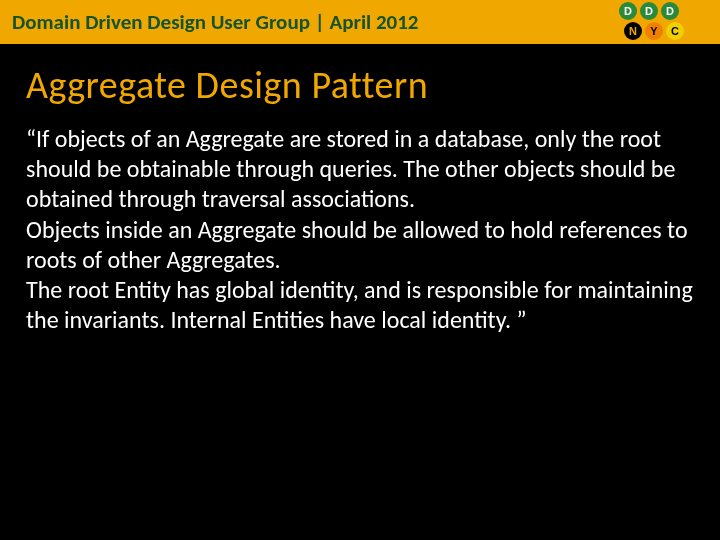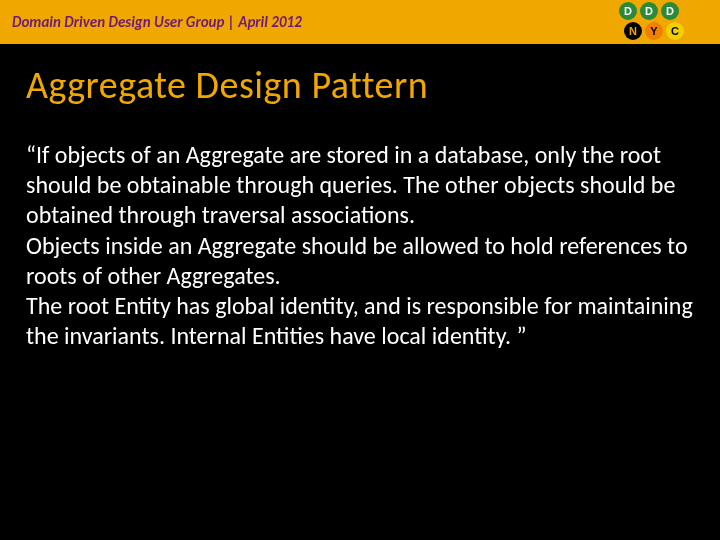--- a/index.html
+++ b/index.html
@@ -11,24 +11,23 @@
     }
     .header-bar {
       background: #f0a800;
       height: 44px;
       display: flex;
       align-items: center;
       padding-left: 12px;
       position: relative;
     }
     .header-text {
-      font-size: 15px;
-      color: #701a75;
+      font-size: 21px;
+      color: #14532d;
       font-weight: 600;
-      font-style: italic;
     }
     .logo {
       position: absolute;
       right: 36px;
       top: 2px;
       display: flex;
       flex-direction: column;
       align-items: center;
       gap: 2px;
     }
@@ -52,21 +51,21 @@
     .logo-orange { background: #f08000; color: #000; }
     .logo-yellow { background: #f0d000; color: #000; }
     .logo-row.bottom { margin-left: 10px; }
     .content {
       padding: 18px 26px 0 26px;
     }
     .title {
       color: #f0a800;
       font-size: 38px;
       font-weight: 400;
-      margin-bottom: 32px;
+      margin-bottom: 16px;
       letter-spacing: 0.5px;
     }
     .body-text {
       color: #fff;
       font-size: 24px;
       line-height: 1.26;
       font-weight: 400;
     }
   </style>
 </head>

